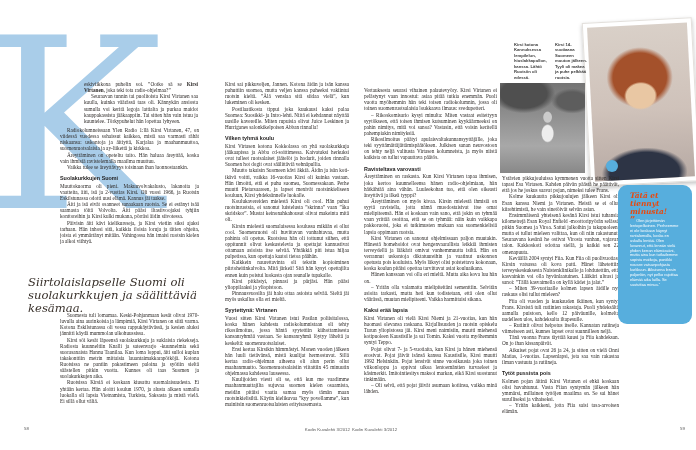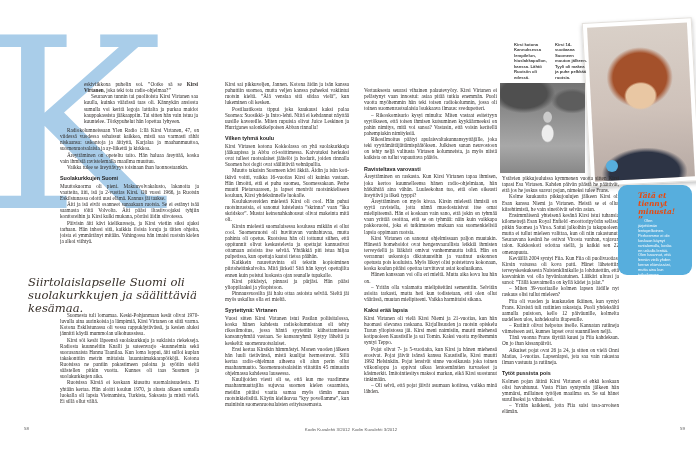--- a/index.html
+++ b/index.html
@@ -29,22 +29,22 @@
             background:#ffffff;border:1px solid #e3e0dc;box-shadow:0 2px 4px rgba(0,0,0,0.25);
             transform:rotate(-3deg);padding:4px;box-sizing:border-box;}
   .polaroid .inner{width:100%;height:100%;
       background:
         radial-gradient(ellipse 26px 22px at 50% 46%, #e9c7a3 0 55%, rgba(0,0,0,0) 64%),
         radial-gradient(ellipse 46px 42px at 50% 34%, #a4512b 0 58%, rgba(0,0,0,0) 72%),
         radial-gradient(ellipse 58px 34px at 50% 96%, #2d3445 0 60%, rgba(0,0,0,0) 74%),
         linear-gradient(180deg,#d9d0c8 0%,#cfc2ba 55%,#b7aaa4 100%);}
   .blue-dot{position:absolute;left:606px;top:160px;width:12px;height:12px;border-radius:50%;
             background:#57aedd;z-index:2;}
-  .sidebar{position:absolute;left:618px;top:185px;width:74px;height:90px;z-index:3;
-           background:#57aedd;border-radius:9px;padding:7px 20px;box-sizing:border-box;}
+  .sidebar{position:absolute;left:618px;top:185px;width:74px;height:139px;z-index:3;
+           background:#57aedd;border-radius:9px;padding:7px 12px;box-sizing:border-box;}
   .sidebar .title{font-family:"DejaVu Serif",serif;font-style:italic;font-weight:bold;
                   font-size:7.4px;line-height:1.05;color:#e8490f;margin-bottom:3px;}
   .sidebar .qmark{font-family:"DejaVu Serif",serif;font-weight:bold;font-size:9px;
                   color:#e8490f;line-height:0.6;vertical-align:-1px;margin-right:1px;}
   .sidebar .qtext{font-family:"Liberation Sans",sans-serif;font-size:3.9px;line-height:1.25;
                   color:#ffffff;text-align:left;}
   .footer{position:absolute;z-index:2;font-family:"Liberation Sans",sans-serif;
           font-size:4.4px;color:#5a5a5a;}
 </style>
 </head>

